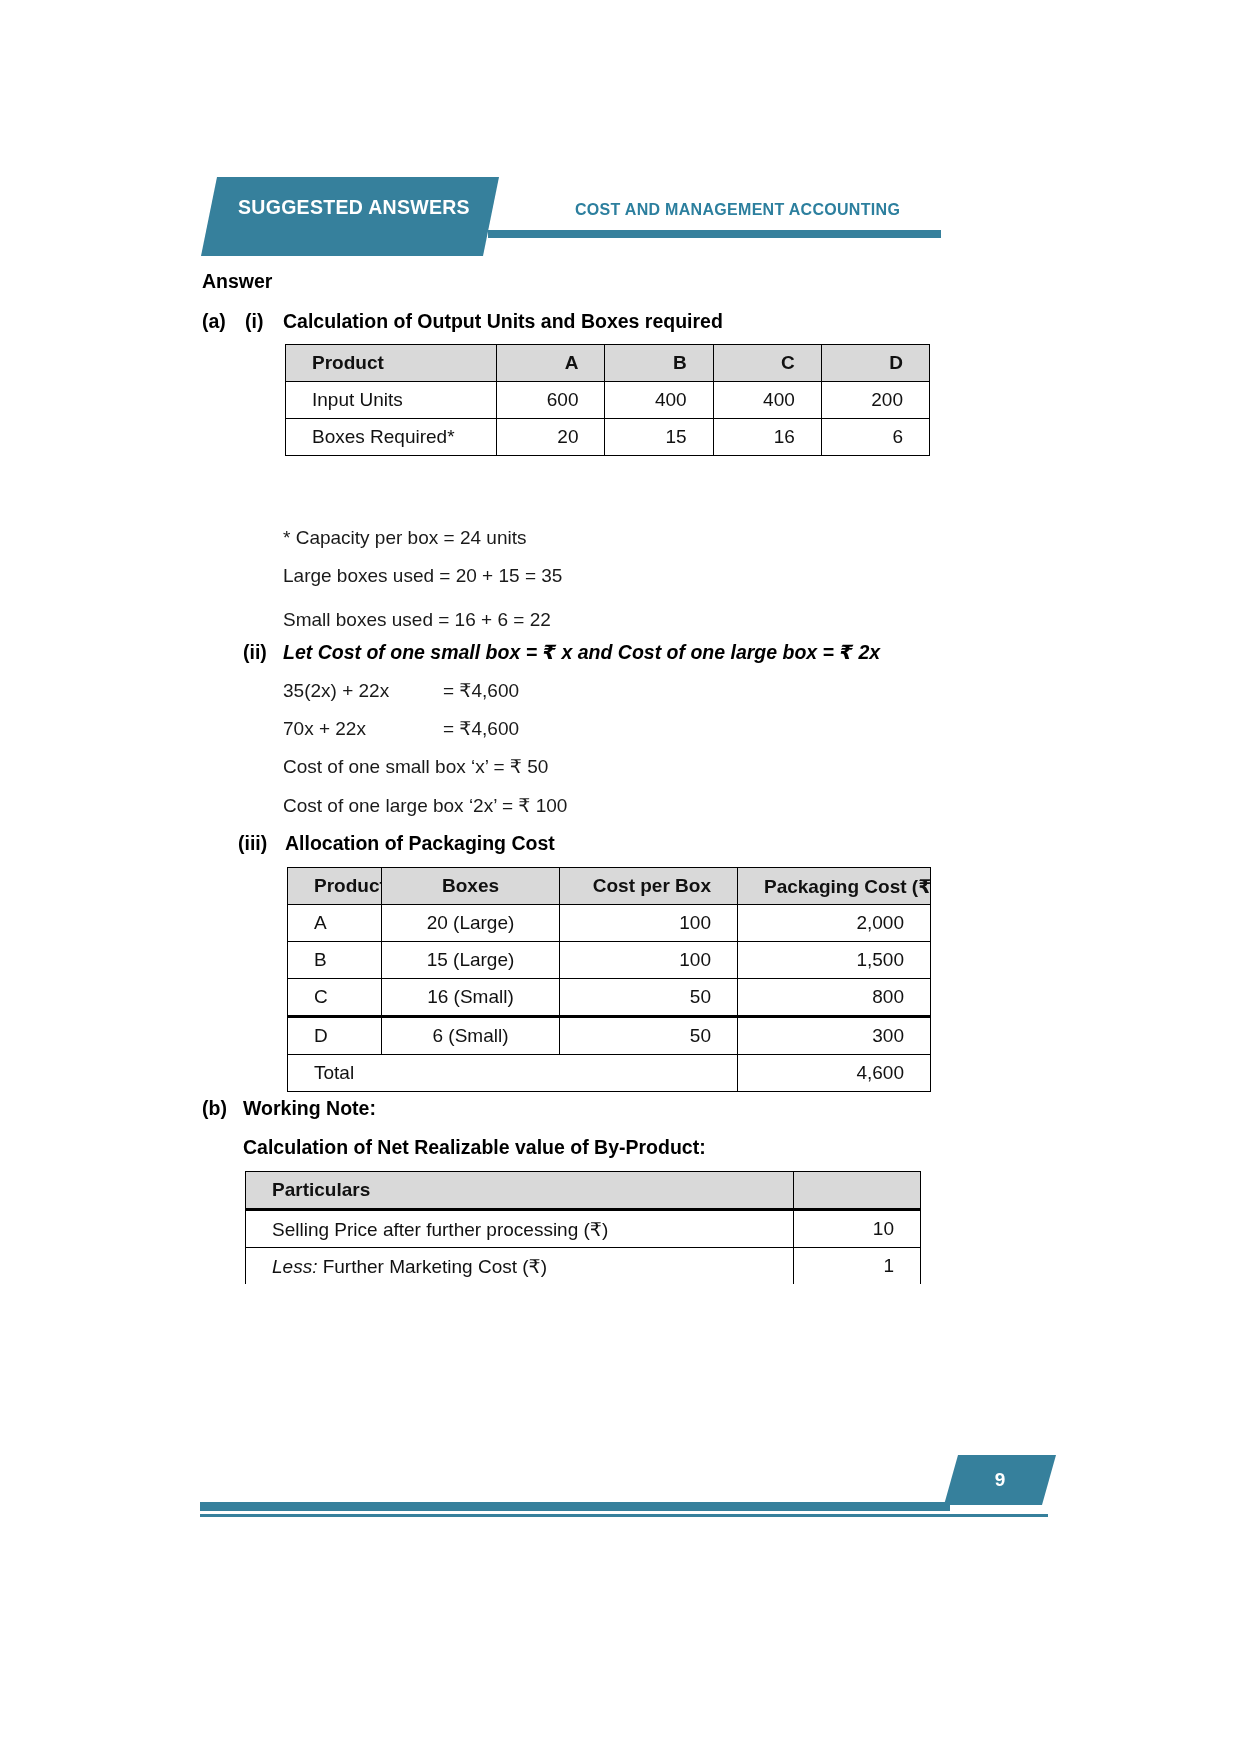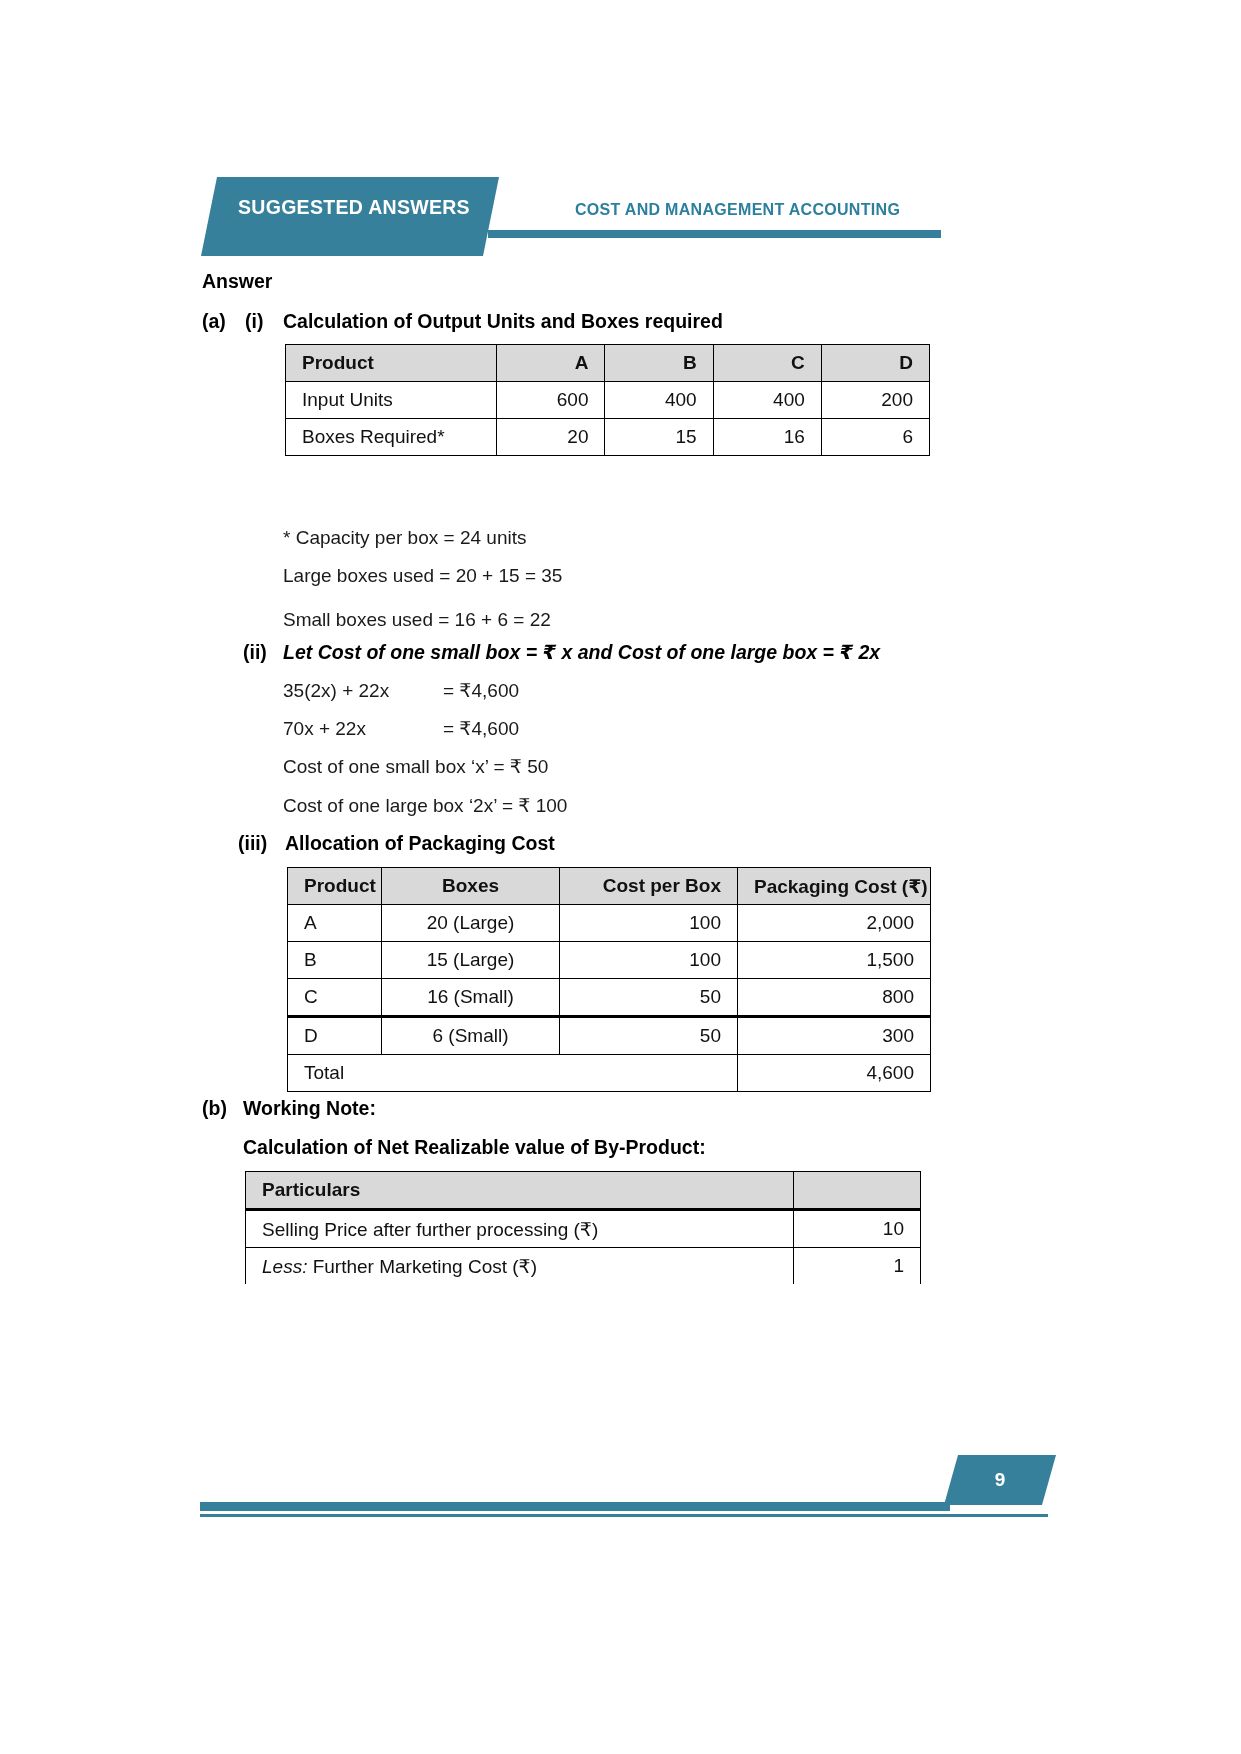--- a/index.html
+++ b/index.html
@@ -33,21 +33,21 @@
   }
 
   
   .h { font-weight: bold; font-size: 19.5px; color: #000; white-space: nowrap; }
   .txt { font-size: 19px; color: #1a1a1a; white-space: nowrap; }
 
   
   table.t { border-collapse: collapse; table-layout: fixed; font-size: 19px; color: #111; }
   table.t td, table.t th {
     border: 1.5px solid #000;
-    padding: 0 16px; height: 36px;
+    padding: 0 26px; height: 36px;
     vertical-align: middle; overflow: hidden; white-space: nowrap;
   }
   table.t th { background: #d9d9d9; font-weight: bold; text-align: right; }
   table.t th.left { text-align: left; }
   table.t th.center { text-align: center; }
   .r { text-align: right; }
   .c { text-align: center; }
   .b { font-weight: normal; }
   tr.thick-top td { border-top: 3px solid #000; }
   table.t3 th { border-bottom: 3px solid #000; }

